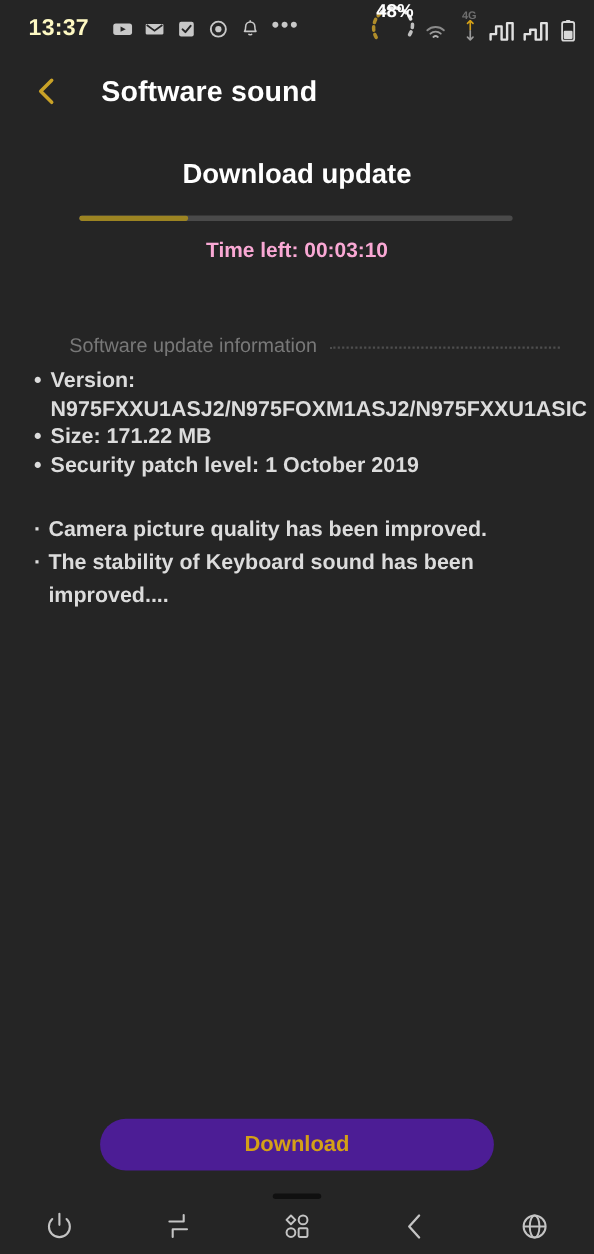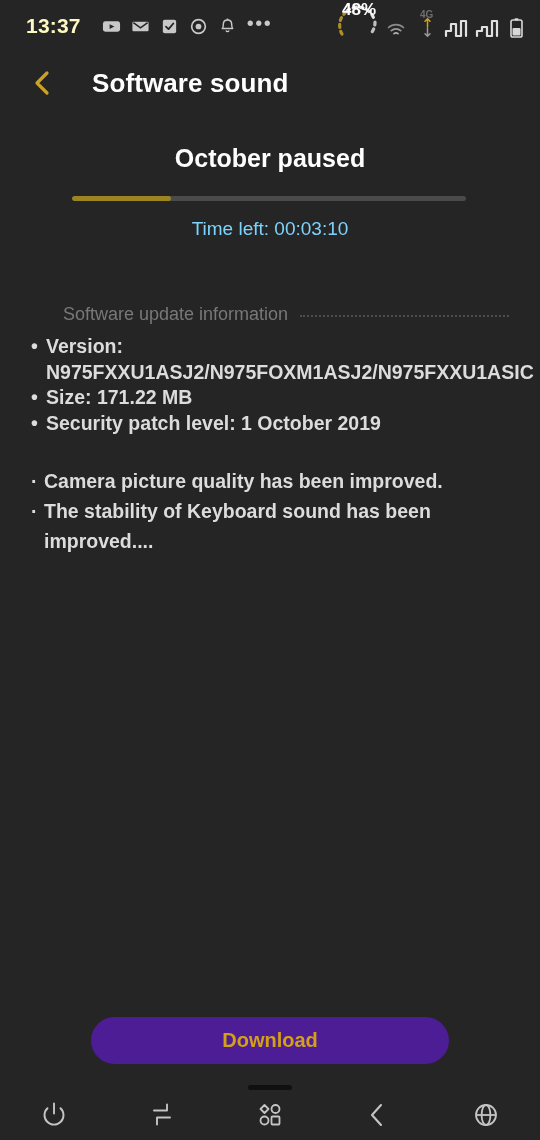--- a/index.html
+++ b/index.html
@@ -154,23 +154,23 @@
     height: 100%;
     background: #9c8422;
     border-radius: 3px;
   }
   .time-left {
     position: absolute;
     top: 218px;
     left: 0;
     width: 540px;
     text-align: center;
-    color: #7dd3fc;
+    color: #f9a8d4;
     font-size: 19px;
-    font-weight: normal;
+    font-weight: bold;
   }
 
   
   .section {
     position: absolute;
     left: 31px;
     width: 478px;
   }
   .sec-head {
     display: flex;
@@ -364,21 +364,21 @@
 
   <div class="header">
     <div class="back-btn">
       <svg width="22" height="28" viewBox="0 0 22 28">
         <polyline points="15,4 5,14 15,24" fill="none" stroke="#c9a227" stroke-width="3.2" stroke-linecap="round" stroke-linejoin="round"></polyline>
       </svg>
     </div>
     <div class="page-title">Software sound</div>
   </div>
 
-  <div class="status-head">October paused</div>
+  <div class="status-head">Download update</div>
 
   <div class="progress-track">
     <div class="progress-fill" id="progress-fill" style="width: 25%;"></div>
   </div>
 
   <div class="time-left">Time left: 00:03:10</div>
 
   <div class="section" style="top:303px;">
     <div class="sec-head">
       <span class="sec-head-label">Software update information</span>

